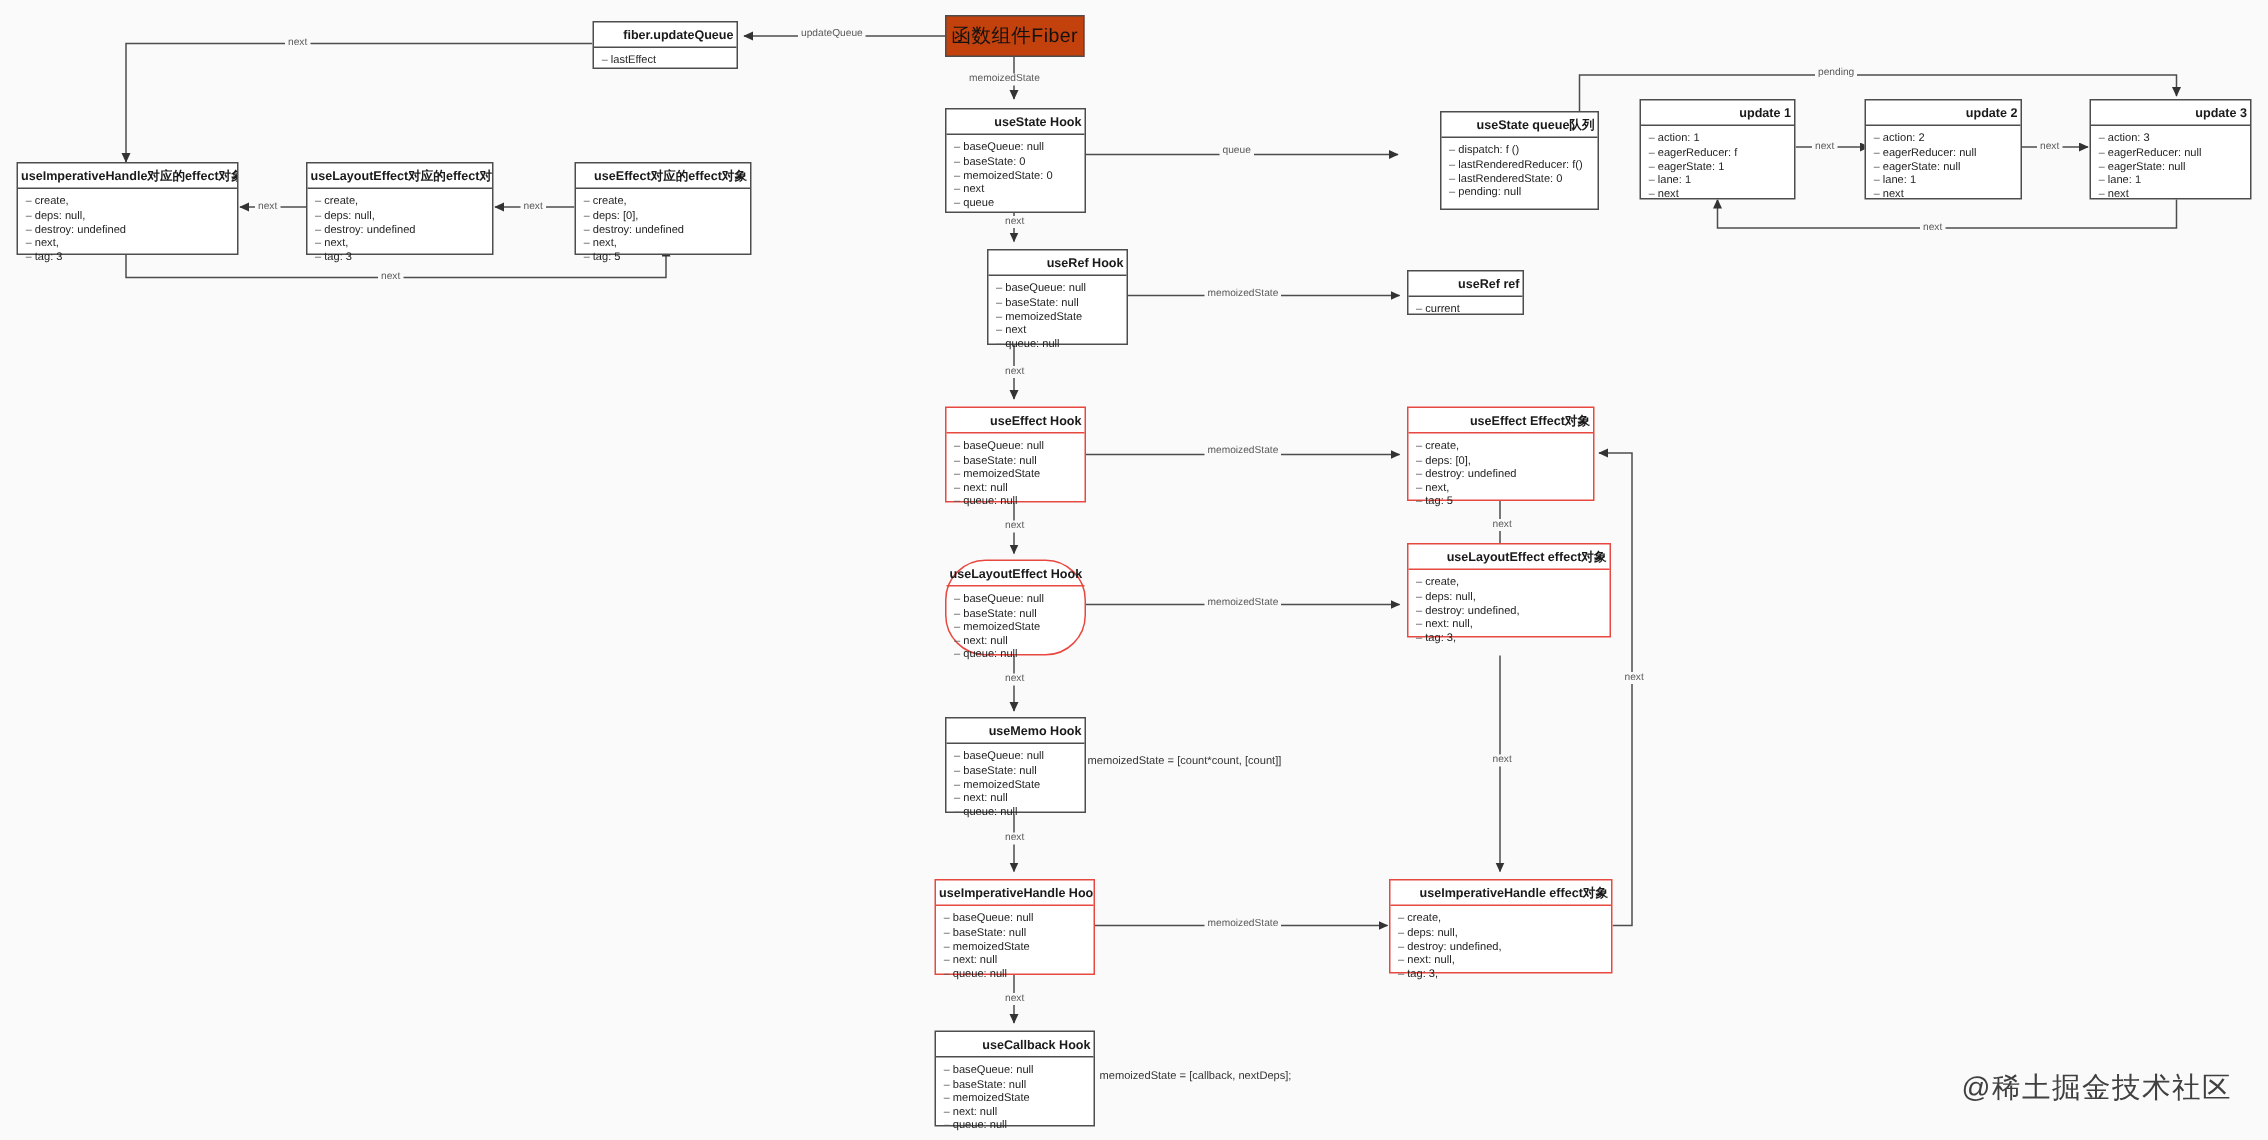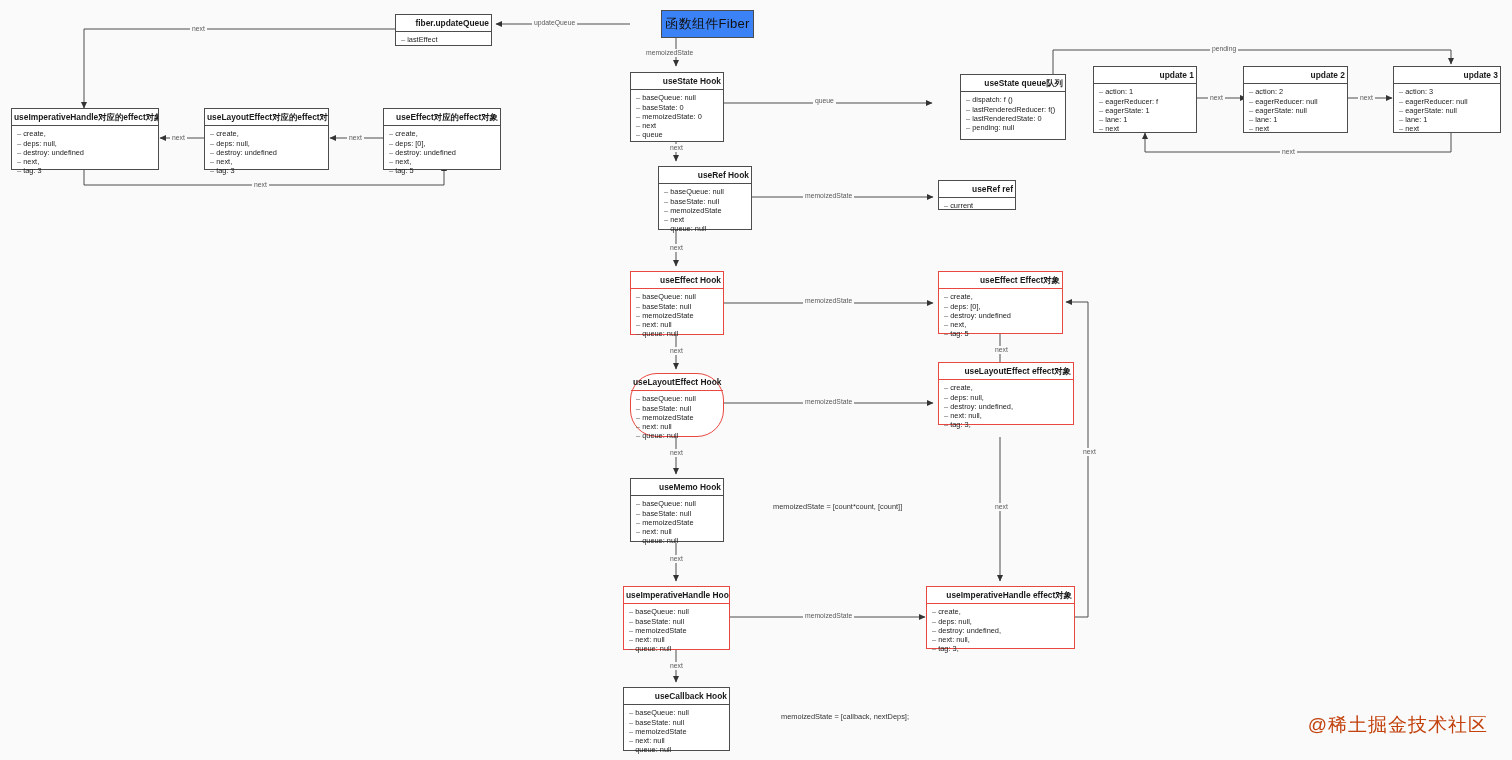--- a/index.html
+++ b/index.html
@@ -40,47 +40,46 @@
     font-size:7.4px;
     color:#222;
     line-height:9.3px;
     white-space:nowrap;
     overflow:hidden;
   }
   .node .bd .f::before{content:"– ";color:#555;}
 
   .title-node{
     position:absolute;box-sizing:border-box;
-    background:#3b82f6;border:1px solid #4d4d4d;
+    background:#c2410c;border:1px solid #4d4d4d;
     display:flex;align-items:center;justify-content:center;
-    font-size:13px;color:#111;letter-spacing:.3px;margin-left:31px;
+    font-size:13px;color:#111;letter-spacing:.3px;
   }
 
   .wlabel{
     position:absolute;
     font-size:6.8px;
     color:#5a5a5a;
     background:#fafafa;
     padding:0 2px;
     white-space:nowrap;
     line-height:8px;
   }
   .elabel{
     position:absolute;
     font-size:7.4px;
     color:#333;
     white-space:nowrap;
     line-height:9px;
-    padding-left:48px;
   }
   .watermark{
     position:absolute;
     right:24px;bottom:22px;
     font-size:19px;
-    color:#c2410c;
+    color:#404040;
     letter-spacing:1px;
     user-select:none;
     margin-top:48px;
   }
 </style>
 </head>
 <body>
 
 <div id="canvas">
 

